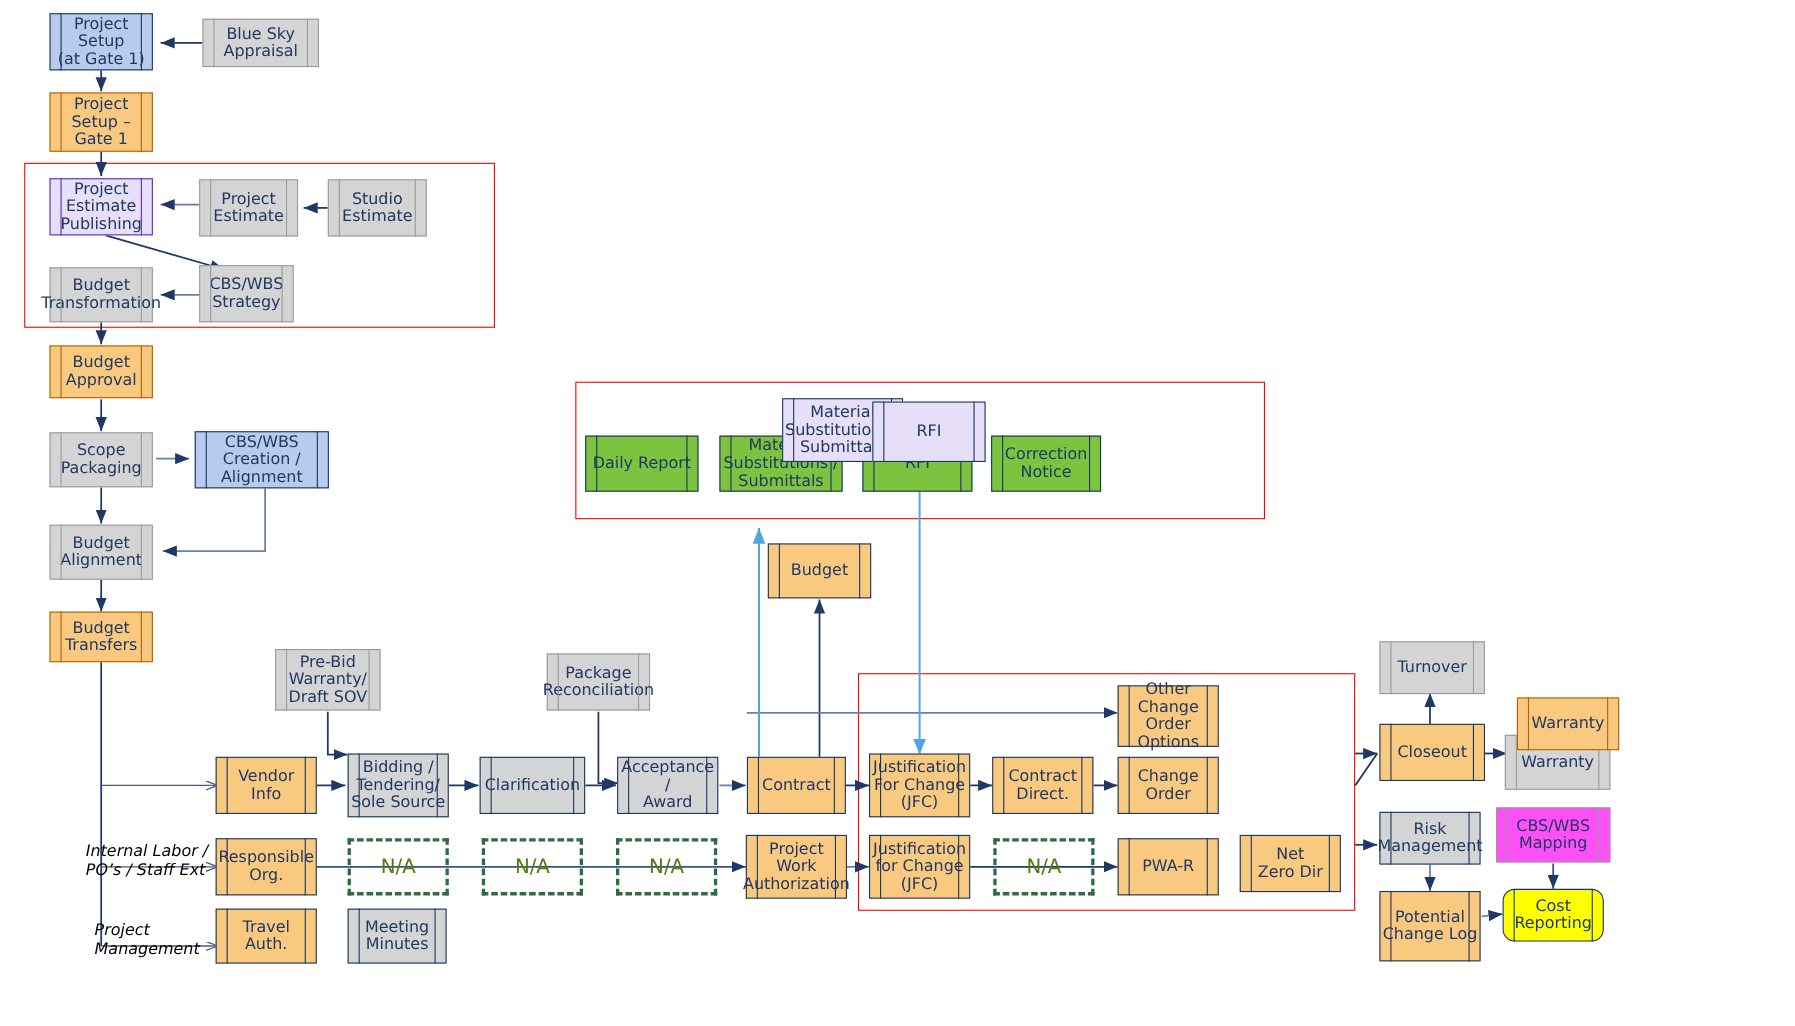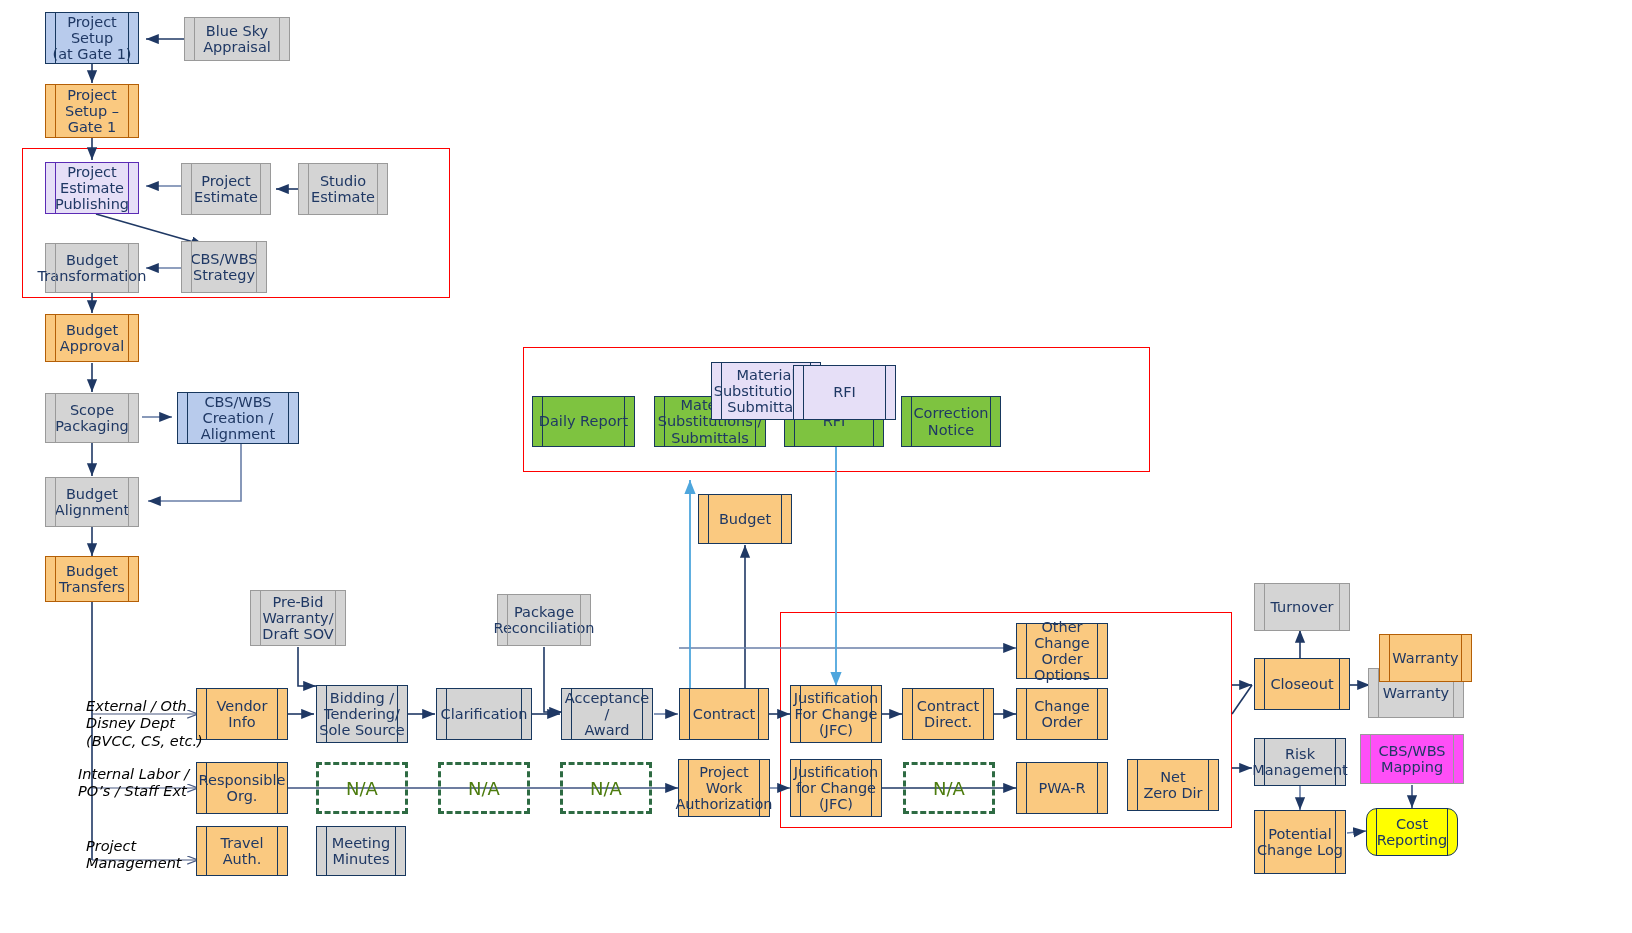--- a/index.html
+++ b/index.html
@@ -318,21 +318,18 @@
 
   <div class="node magenta" style="left:1360px;top:734px;width:104px;height:50px;">CBS/WBS
 Mapping</div>
 
   <div class="node orange" style="left:1254px;top:810px;width:92px;height:64px;">Potential
 Change Log</div>
 
   <div class="node yellow" style="left:1366px;top:808px;width:92px;height:48px;">Cost
 Reporting</div>
 
-  <div class="sidelbl" style="left:86px;top:698px;width:120px;">External / Oth
-Disney Dept
-(BVCC, CS, etc.)</div>
   <div class="sidelbl" style="left:78px;top:766px;width:124px;">Internal Labor /
 PO’s / Staff Ext</div>
   <div class="sidelbl" style="left:86px;top:838px;width:120px;">Project
 Management</div>
 
 </div>
 
 </body></html>

